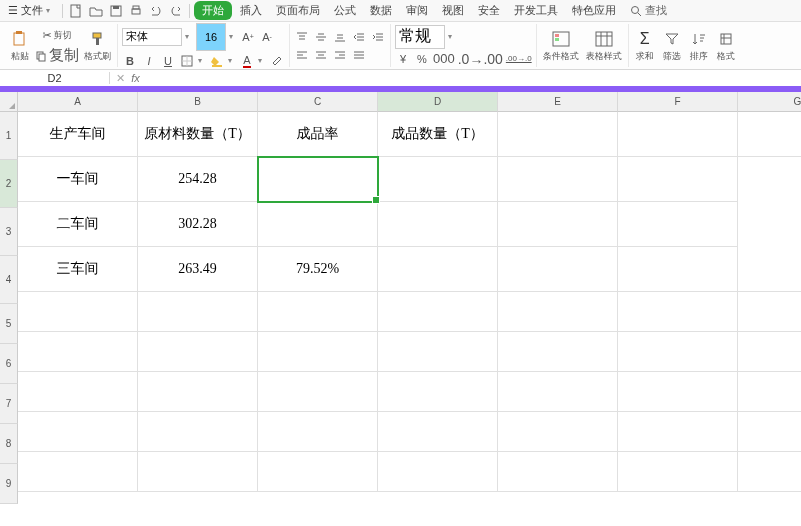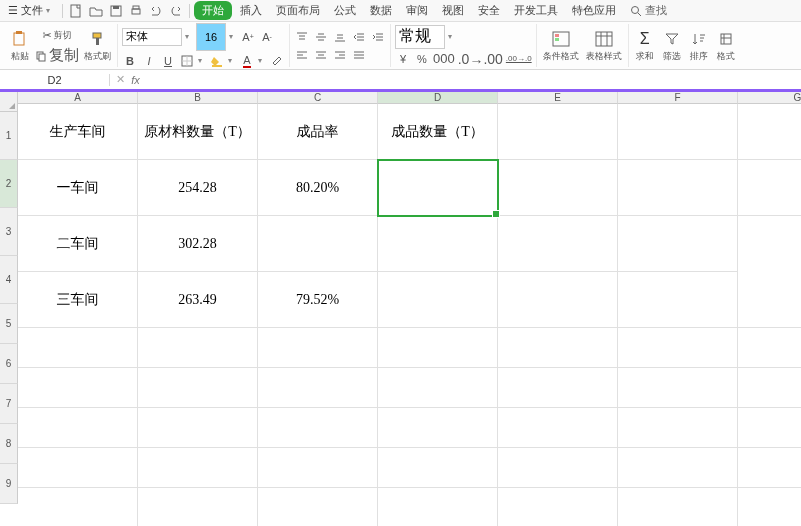--- a/index.html
+++ b/index.html
@@ -20,21 +20,21 @@
 .rbtn { display: flex; align-items: center; justify-content: center; min-width: 18px; height: 18px; cursor: pointer; color: #555; font-size: 11px; }
 .rbtn.small { min-width: 16px; height: 16px; }
 .rstack { display: flex; flex-direction: column; align-items: center; gap: 1px; cursor: pointer; padding: 0 2px; }
 .rstack .ico { width: 20px; height: 20px; display: flex; align-items: center; justify-content: center; }
 .rstack .lbl { font-size: 9px; color: #555; }
 .font-sel { width: 60px; height: 18px; border: 1px solid #ccc; font-size: 11px; padding: 0 3px; background: #fff; cursor: text; }
 .size-sel { width: 30px; height: 28px; border: 1px solid #ccc; font-size: 11px; padding: 0 0; text-align: center; background: #7dd3fc; cursor: text; }
 .num-sel { width: 50px; height: 24px; border: 1px solid #ccc; font-size: 16px; padding: 0 3px; background: #fff; cursor: text; }
 .dd { width: 8px; color: #888; cursor: pointer; font-size: 8px; }
 
-.namebox-row { display: flex; align-items: center; height: 22px; border-bottom: 3px solid #8b5cf6; background: #fff; }
+.namebox-row { display: flex; align-items: center; height: 22px; border-bottom: 6px solid #8b5cf6; background: #fff; }
 .namebox { width: 110px; padding: 0 6px; border-right: 1px solid #d8d8d8; font-size: 11px; text-align: center; color: #333; }
 .fx-area { display: flex; align-items: center; flex: 1; padding: 0 6px; gap: 6px; }
 .fx-label { font-style: italic; color: #777; }
 .fx-input { flex: 1; }
 
 .grid { display: flex; height: calc(526px - 22px - 48px - 22px); overflow: hidden; }
 .rowhdrs { display: flex; flex-direction: column; }
 .corner { width: 18px; height: 20px; background: #f0f0f0; border-right: 1px solid #ccc; border-bottom: 1px solid #ccc; position: relative; }
 .corner::after { content: ""; position: absolute; right: 2px; bottom: 2px; border-style: solid; border-width: 0 0 6px 6px; border-color: transparent transparent #aaa transparent; }
 .rowhdr { width: 18px; background: #f0f0f0; border-right: 1px solid #ccc; border-bottom: 1px solid #d8d8d8; display: flex; align-items: center; justify-content: center; font-size: 10px; color: #555; }
@@ -44,21 +44,21 @@
 
 .cols { display: flex; flex-direction: column; flex: 1; }
 .colhdrs { display: flex; height: 20px; }
 .colhdr { background: #f0f0f0; border-right: 1px solid #d8d8d8; border-bottom: 1px solid #ccc; display: flex; align-items: center; justify-content: center; font-size: 10px; color: #555; }
 .colhdr.active { background: #d8e8d8; }
 .cA { width: 120px; } .cB { width: 120px; } .cC { width: 120px; } .cD { width: 120px; } .cE { width: 120px; } .cF { width: 120px; } .cG { width: 120px; }
 
 .rows { display: flex; flex-direction: column; }
 .row { display: flex; }
 .cell { border-right: 1px solid #e0e0e0; border-bottom: 1px solid #e0e0e0; display: flex; align-items: center; justify-content: center; font-size: 14px; font-family: SimSun, serif; color: #000; position: relative; }
-.row.h48 .cell { height: 56px; }
+.row.h48 .cell { height: 45px; }
 .row.h40 .cell { height: 40px; }
 .cell.selected { outline: 2px solid #2ea83b; outline-offset: -1px; z-index: 2; }
 .cell.selected::after { content: ""; position: absolute; right: -3px; bottom: -3px; width: 6px; height: 6px; background: #2ea83b; border: 1px solid #fff; }
 
 svg { display: block; }
 </style>
 </head>
 <body>
 
 <div class="menubar">
@@ -395,21 +395,20 @@
           <div class="cell cB">原材料数量（T）</div>
           <div class="cell cC">成品率</div>
           <div class="cell cD">成品数量（T）</div>
           <div class="cell cE"></div>
           <div class="cell cF"></div>
           <div class="cell cG"></div>
         </div>
         <div class="row h48">
           <div class="cell cA">一车间</div>
           <div class="cell cB">254.28</div>
-          <div class="cell cC">80.20%</div>
           <div class="cell cD selected"></div>
           <div class="cell cE"></div>
           <div class="cell cF"></div>
           <div class="cell cG"></div>
         </div>
         <div class="row h48">
           <div class="cell cA">二车间</div>
           <div class="cell cB">302.28</div>
           <div class="cell cD"></div>
           <div class="cell cE"></div>

